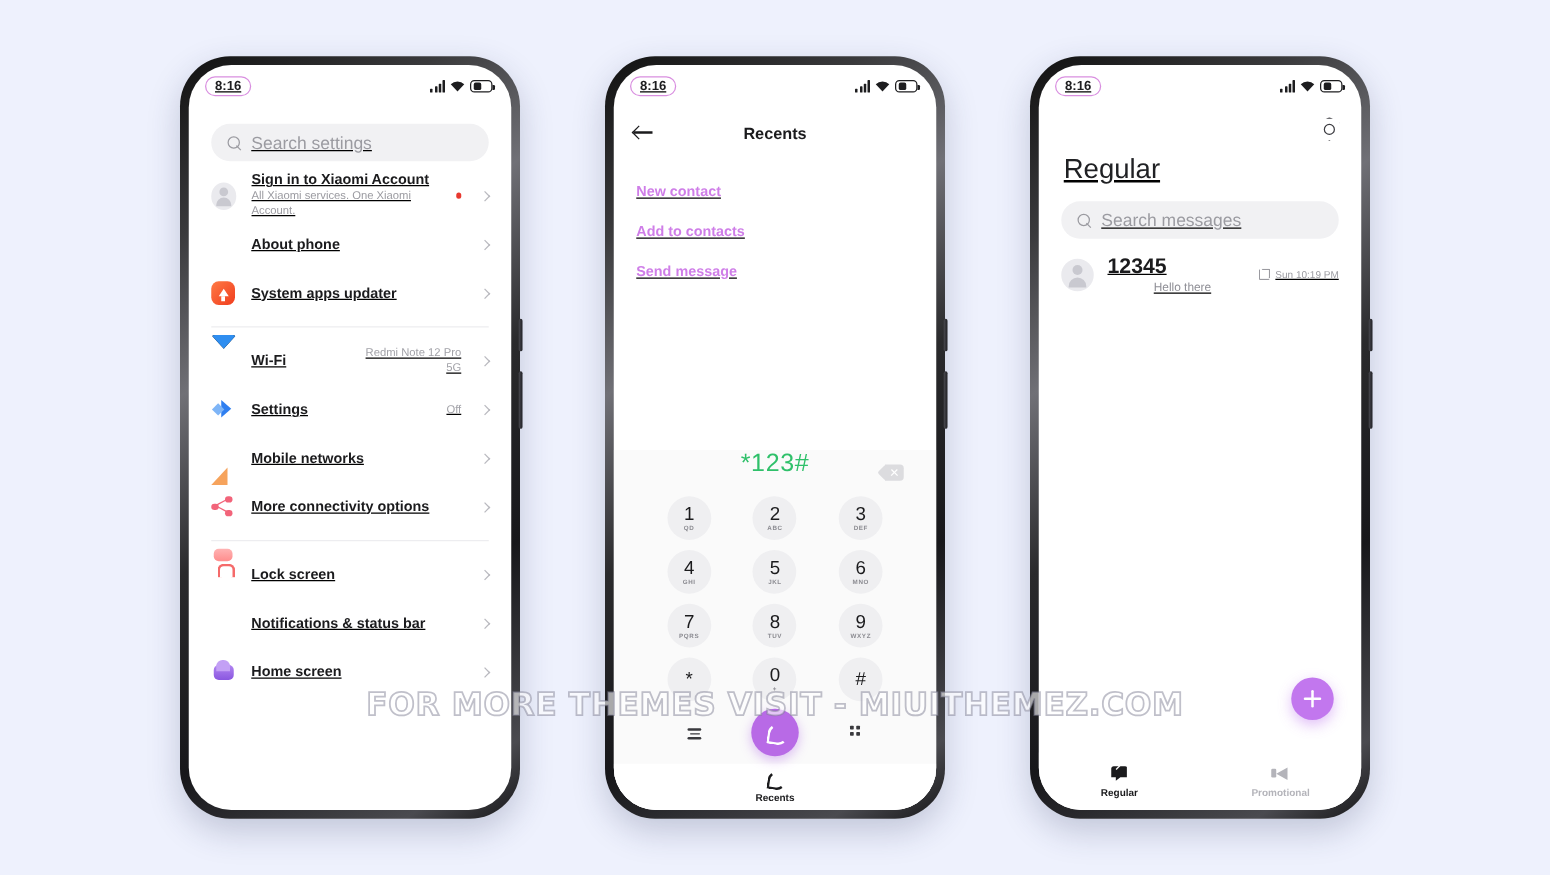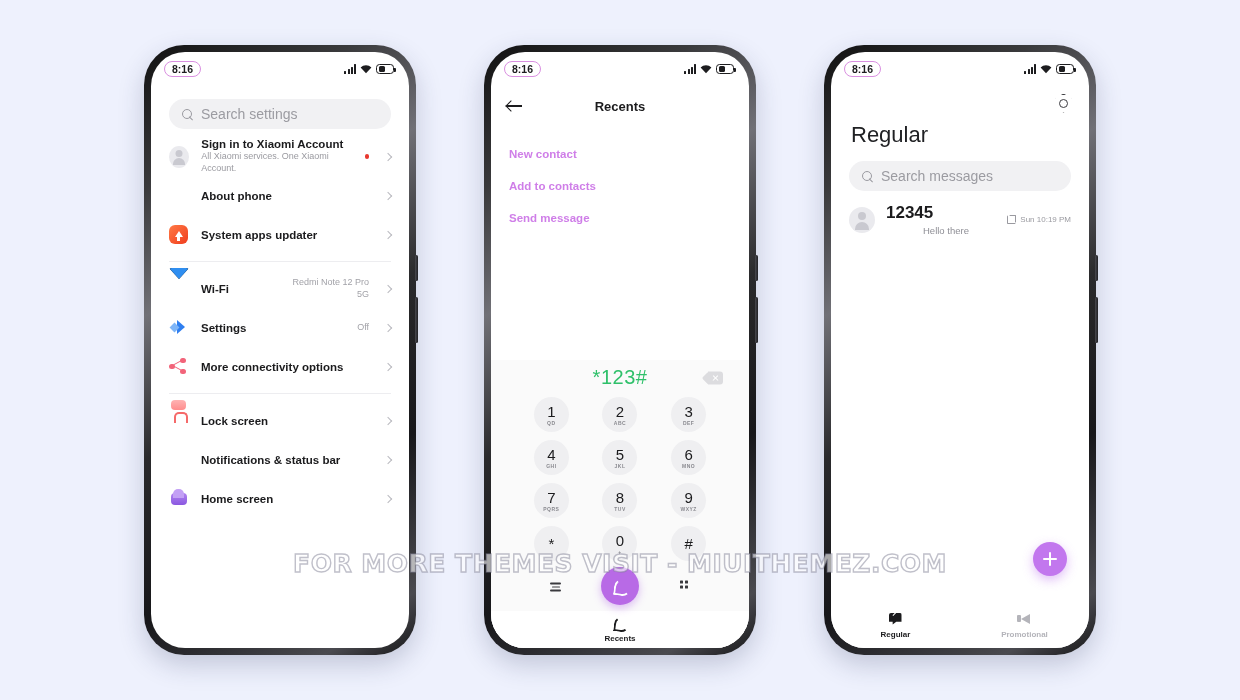--- a/index.html
+++ b/index.html
@@ -24,20 +24,21 @@
   .phone.p1 { left: 144px; }
   .phone.p2 { left: 484px; }
   .phone.p3 { left: 824px; }
 
   .screen {
     position: relative;
     width: 100%; height: 100%;
     border-radius: 34px;
     background: #ffffff;
     overflow: hidden;
+    text-decoration: underline;
   }
   .sidebtn {
     position: absolute; right: -2px; width: 3px;
     background: linear-gradient(90deg,#4a4a50,#202024);
     border-radius: 2px;
   }
   .sb1 { top: 210px; height: 26px; }
   .sb2 { top: 252px; height: 46px; }
 
   
@@ -136,21 +137,21 @@
   .backarrow::before { content:""; position:absolute; left:0; top:5px; width:15px; height:1.6px; background:#1b1b1d; }
   .backarrow::after { content:""; position:absolute; left:0px; top:2px; width:7px; height:7px;
     border-left:1.6px solid #1b1b1d; border-bottom:1.6px solid #1b1b1d; transform:rotate(45deg); }
   .navtitle { position: absolute; left: 0; right: 0; text-align: center;
     font-size: 13px; font-weight: 700; color: #1b1b1d; pointer-events: none; }
   .linklist { padding: 12px 18px 0; }
   .linkitem { font-size: 11.5px; font-weight: 700; color: #cf7ee8; padding: 10px 0; }
 
   .dialpanel { position: absolute; left: 0; right: 0; bottom: 0; top: 308px;
     background: #fafafa; display: flex; flex-direction: column; }
-  .dialdisplay { height: 44px; display: flex; align-items: center; justify-content: center; position: relative; }
+  .dialdisplay { height: 44px; display: flex; align-items: flex-start; justify-content: center; position: relative; }
   .dialnum { font-size: 20px; color: #2fc06a; letter-spacing: .5px; font-weight: 400; }
   .backspace { position: absolute; right: 26px; top: 50%; transform: translateY(-50%);
     width: 19px; height: 13px; }
   .backspace .bd { position:absolute; left:4px; top:0; width:15px; height:13px; background:#dcdcdf; border-radius:0 3px 3px 0; }
   .backspace .tip { position:absolute; left:0; top:2.2px; width:8.5px; height:8.5px;
     background:#dcdcdf; transform:rotate(45deg); border-radius:1.5px; }
   .backspace .x1, .backspace .x2 { position:absolute; left:8px; top:6px; width:7px; height:1.3px; background:#fff; }
   .backspace .x1 { transform:rotate(45deg); } .backspace .x2 { transform:rotate(-45deg); }
 
   .keypad { flex: 1 1 auto; display: grid; grid-template-columns: repeat(3,1fr);
@@ -318,20 +319,25 @@
           <span class="rval">Redmi Note 12 Pro 5G</span>
           <span class="chev"></span>
         </div>
         <div class="row">
           <span class="ricon"><span class="ico-bt"></span></span>
           <span class="rlabel rtxt">Settings</span>
           <span class="rval">Off</span>
           <span class="chev"></span>
         </div>
         <div class="row">
+          <span class="ricon"><span class="ico-mobile"></span></span>
+          <span class="rlabel rtxt">Mobile networks</span>
+          <span class="chev"></span>
+        </div>
+        <div class="row">
           <span class="ricon"><span class="ico-share"><i></i><i></i><i></i><b></b><b class="l2"></b></span></span>
           <span class="rlabel rtxt">More connectivity options</span>
           <span class="chev"></span>
         </div>
       </div>
 
       <div class="divider"></div>
 
       <div class="rowlist">
         <div class="row">

